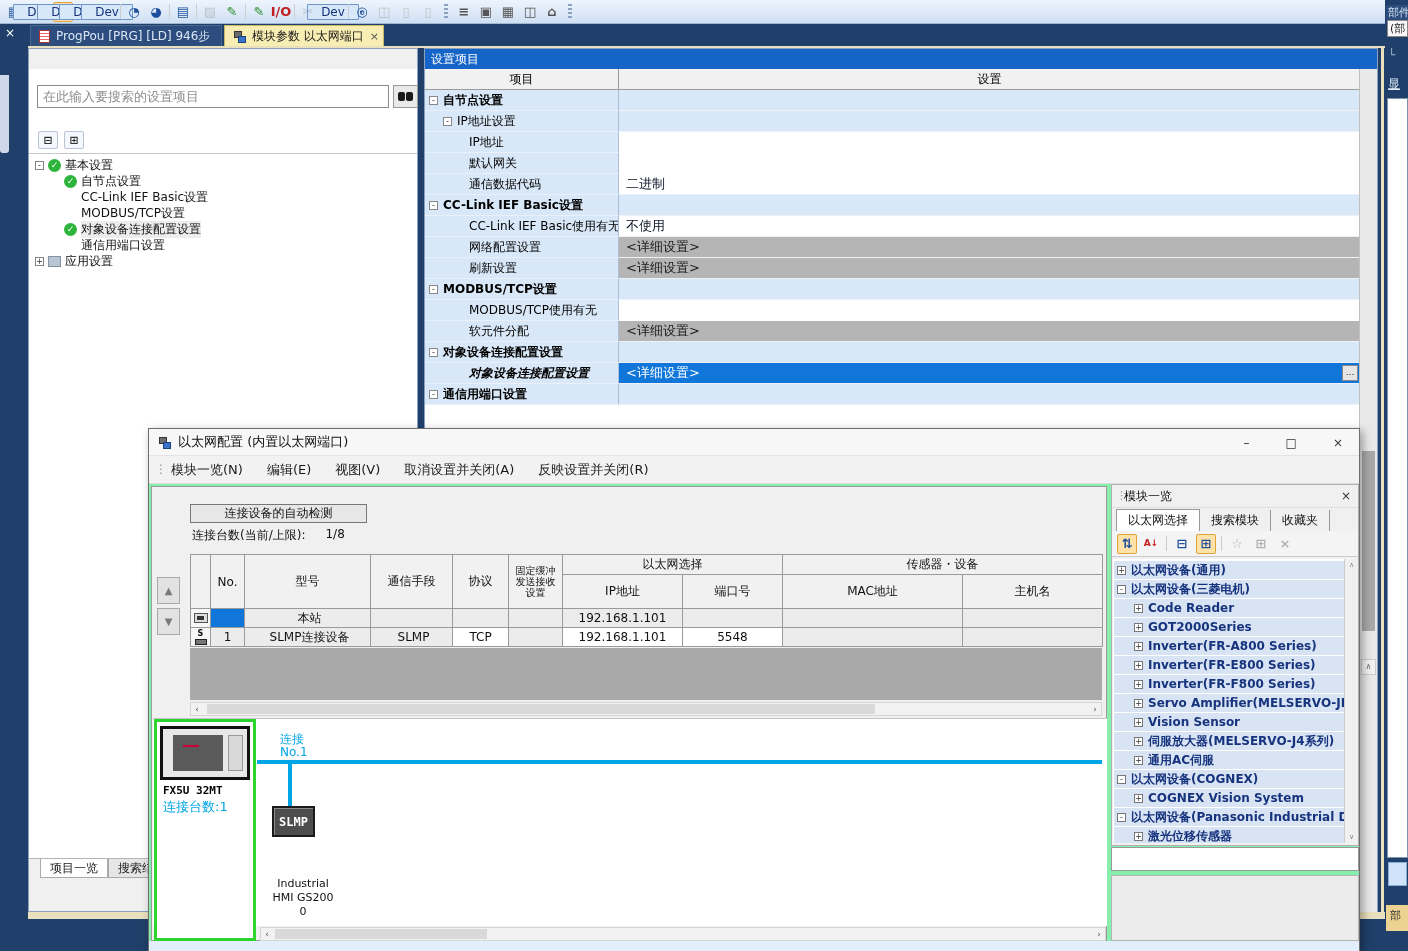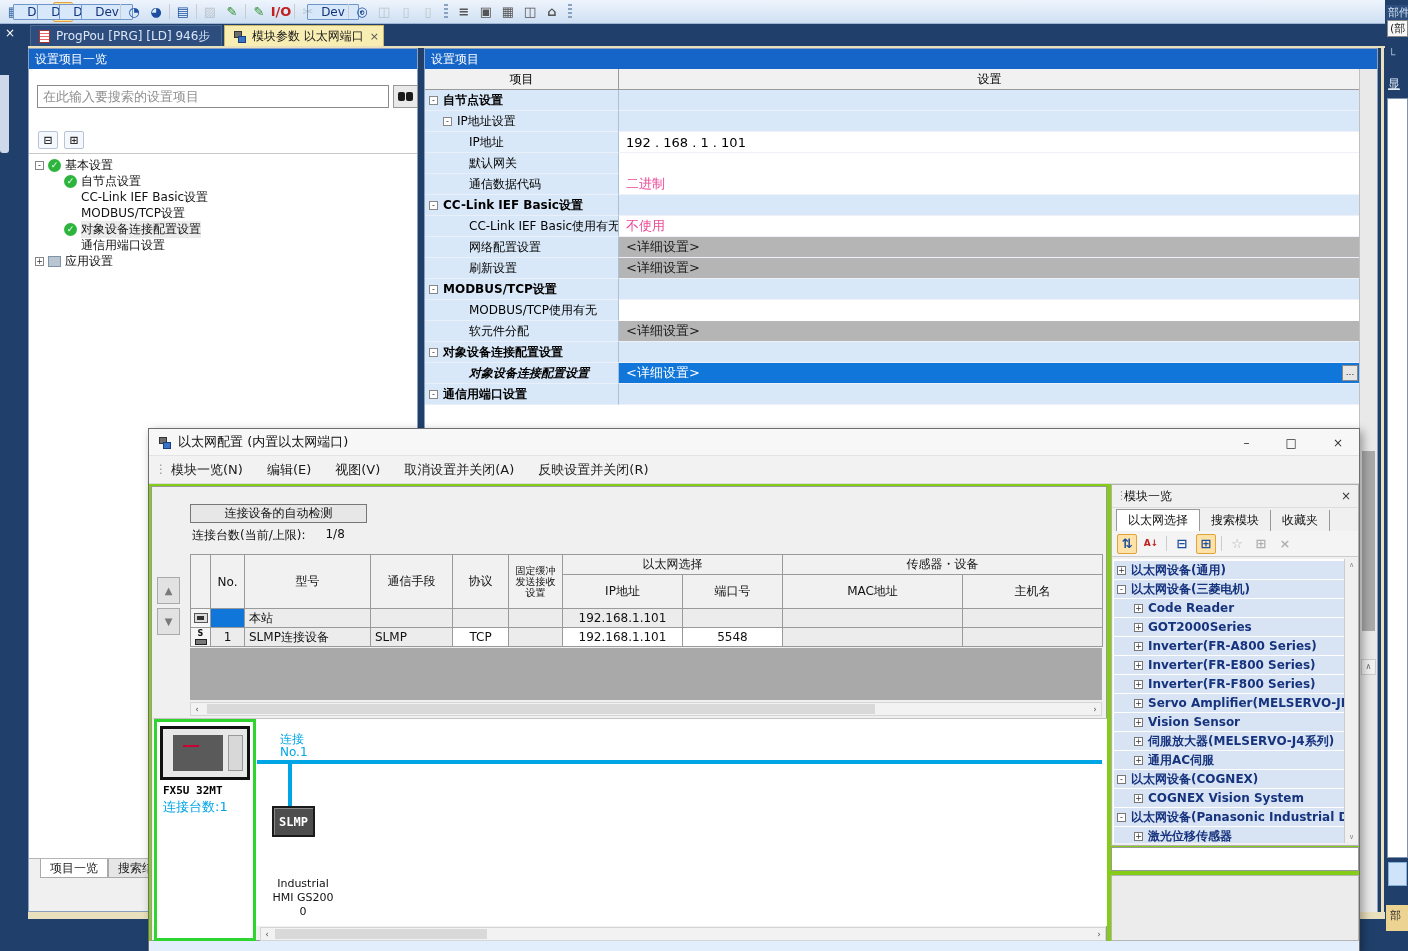--- a/index.html
+++ b/index.html
@@ -70,50 +70,50 @@
 #settings-rows{position:absolute;left:0;top:41px;width:935px}
 .srow{display:flex;height:21px}
 .sL{width:194px;background:#d9e8f8;border-right:1px solid #aabfd8;border-bottom:1px solid #e9f0f9;display:flex;align-items:center;font-size:12px;color:#000;overflow:hidden;white-space:nowrap}
 .sL.group{padding-left:4px}.sL.sub{padding-left:18px}.sL.item{padding-left:44px}
 .sL .slab.bold{font-weight:bold}
 .sL .slab.em{font-weight:bold;font-style:italic}
 .exp9{width:9px;height:9px;border:1px solid #888;background:#fff;font-size:8px;line-height:7px;text-align:center;color:#333;margin-right:5px;flex:none}
 .sR{width:741px;display:flex;align-items:center;padding:0 7px;font-size:13px;border-bottom:1px solid #eef2f8;position:relative;white-space:nowrap;overflow:hidden}
 .v-grp{background:#d9e8f8}
 .v-plain{background:#fff;color:#000}
-.v-blue{background:#fff;color:#ec4899}
+.v-blue{background:#fff;color:#0f172a}
 .v-gray{background:#b5b5b5;color:#1a1a1a}
 .v-sel{background:#1076da;color:#fff}
 .dots{position:absolute;right:2px;top:2px;width:16px;height:16px;background:#e6e6e6;border:1px solid #888;font-size:9px;line-height:12px;text-align:center;color:#222}
 #svsb{position:absolute;right:0;top:20px;width:18px;height:843px;background:#e9e9e9;border-left:1px solid #c0c0c0}
 #svthumb{position:absolute;left:2px;top:382px;width:13px;height:180px;background:#a9a9a9}
 #svup{position:absolute;left:1px;top:590px;width:15px;height:16px;background:#f2f2f2;border:1px solid #ccc;font-size:8px;color:#666;text-align:center;line-height:14px}
 
 
-#dlg{position:absolute;left:148px;top:428px;width:1212px;height:523px;background:#84cc16;border:1px solid #6e6e6e;z-index:10;box-shadow:3px 3px 9px rgba(0,0,0,.35)}
+#dlg{position:absolute;left:148px;top:428px;width:1212px;height:523px;background:#86efac;border:1px solid #6e6e6e;z-index:10;box-shadow:3px 3px 9px rgba(0,0,0,.35)}
 #dtitle{height:27px;background:#f7f7f7;display:flex;align-items:center;padding-left:9px;gap:7px;font-size:13px;color:#111;border-bottom:1px solid #e3e3e3;position:relative}
 #dbtns{position:absolute;right:16px;top:0;height:27px;display:flex;align-items:center;gap:36px}
 .wbtn{font-size:12px;color:#333;line-height:1}
 #dmenu{height:28px;background:#f2f2f2;display:flex;align-items:center;gap:24px;padding-left:22px;font-size:13px;color:#1a1a1a;border-bottom:1px solid #dcdcdc;position:relative}
 #dmenugrip{position:absolute;left:6px;top:6px;color:#9a9a9a;font-size:12px}
 .cfg{position:absolute;left:2px;top:57px;width:956px;height:455px;background:#f0f0f0;border:1px solid #9a9a9a}
 #detectbtn{position:absolute;left:38px;top:17px;width:177px;height:19px;background:#e7e7e7;border:1px solid #777;font-size:12px;text-align:center;line-height:17px;color:#111}
 #countrow{position:absolute;left:40px;top:40px;font-size:12px;color:#111;display:flex}
 #countval{margin-left:20px}
 .updown{position:absolute;left:5px;width:23px;height:27px;background:#e2e2e2;border:1px solid #aaa;font-size:10px;color:#7a7a7a;text-align:center;line-height:25px}
 #upbtn{top:90px}#downbtn{top:121px}
 #cfgtblwrap{position:absolute;left:38px;top:67px}
 #cfgtbl{border-collapse:collapse;table-layout:fixed;background:#fff;font-size:12px}
 #cfgtbl th,#cfgtbl td{border:1px solid #9a9a9a;overflow:hidden;white-space:nowrap;color:#111}
 #cfgtbl th{background:#f1f1f1;font-weight:normal;text-align:center;font-size:12px}
 #cfgtbl th.buf{font-size:10px;white-space:normal;word-break:break-all;line-height:11px;padding:0 2px}
 #cfgtbl tr.hr1 th{height:20px}
 #cfgtbl tr.hr2 th{height:34px}
 #cfgtbl td{height:19px;background:#ececec;text-align:center}
-#cfgtbl td.model,#cfgtbl td.comm{text-align:left;padding-left:4px}
+#cfgtbl td.model,#cfgtbl td.comm{text-align:center;padding-left:4px}
 #cfgtbl td.w{background:#fff}
 #cfgtbl td.nosel{background:#1076da}
 #cfgtbl td.iconcell{background:#f6f6f6}
 .ric1{width:14px;height:10px;border:1px solid #555;background:#ddd;margin:0 auto;position:relative}
 .ric1::after{content:"";position:absolute;left:2px;top:2px;width:7px;height:4px;background:#333}
 .ric2{display:flex;flex-direction:column;align-items:center;line-height:1}
 .ric2 .s{font-size:8px;font-weight:bold;color:#111}
 .ric2 .box{width:12px;height:6px;background:#777;border:1px solid #222;margin-top:1px}
 #grayfill{position:absolute;left:38px;top:161px;width:912px;height:52px;background:#a9a9a9}
 .hsb{position:absolute;height:14px;background:#f2f2f2;border:1px solid #d5d5d5}
@@ -276,21 +276,20 @@
     <span>▼</span>
   </div>
 </div>
 
 <div id="creamtop"></div>
 <div id="creambot"></div>
 <div id="creamright"></div>
 <div id="edgebar"></div>
 
 <div id="lp">
-  <div class="ptitle">设置项目一览</div>
   <div class="lbody"></div>
   <input id="searchbox" placeholder="在此输入要搜索的设置项目" style="">
   <div id="binoc">
       <span class="binoc"></span>
     </div>
   <div id="treetools">
       <div class="tbtn mtool">
         <div class="tg">⊟</div>
       </div>
       <div class="tbtn mtool">
@@ -353,23 +352,20 @@
       <div class="srow">
         <div class="sL sub">
           <div class="exp9">-</div>
           <div class="slab">IP地址设置</div>
         </div>
         <div class="sR v-grp"></div>
       </div>
       <div class="srow">
         <div class="sL item">
           <div class="slab">IP地址</div>
-        </div>
-        <div class="sR v-plain">
-          <div class="sval">192 . 168 .  1 . 101</div>
         </div>
       </div>
       <div class="srow">
         <div class="sL item">
           <div class="slab">默认网关</div>
         </div>
       </div>
       <div class="srow">
         <div class="sL item">
           <div class="slab">通信数据代码</div>

